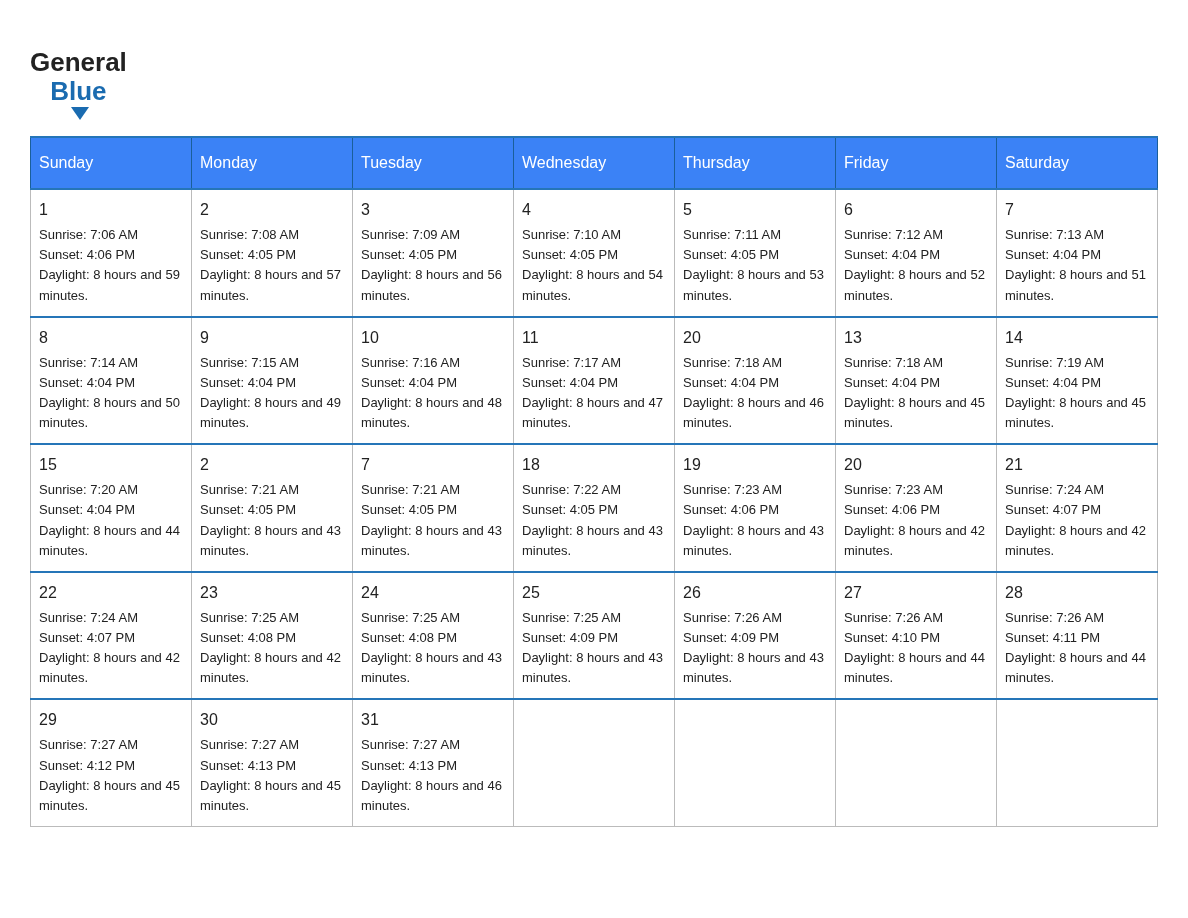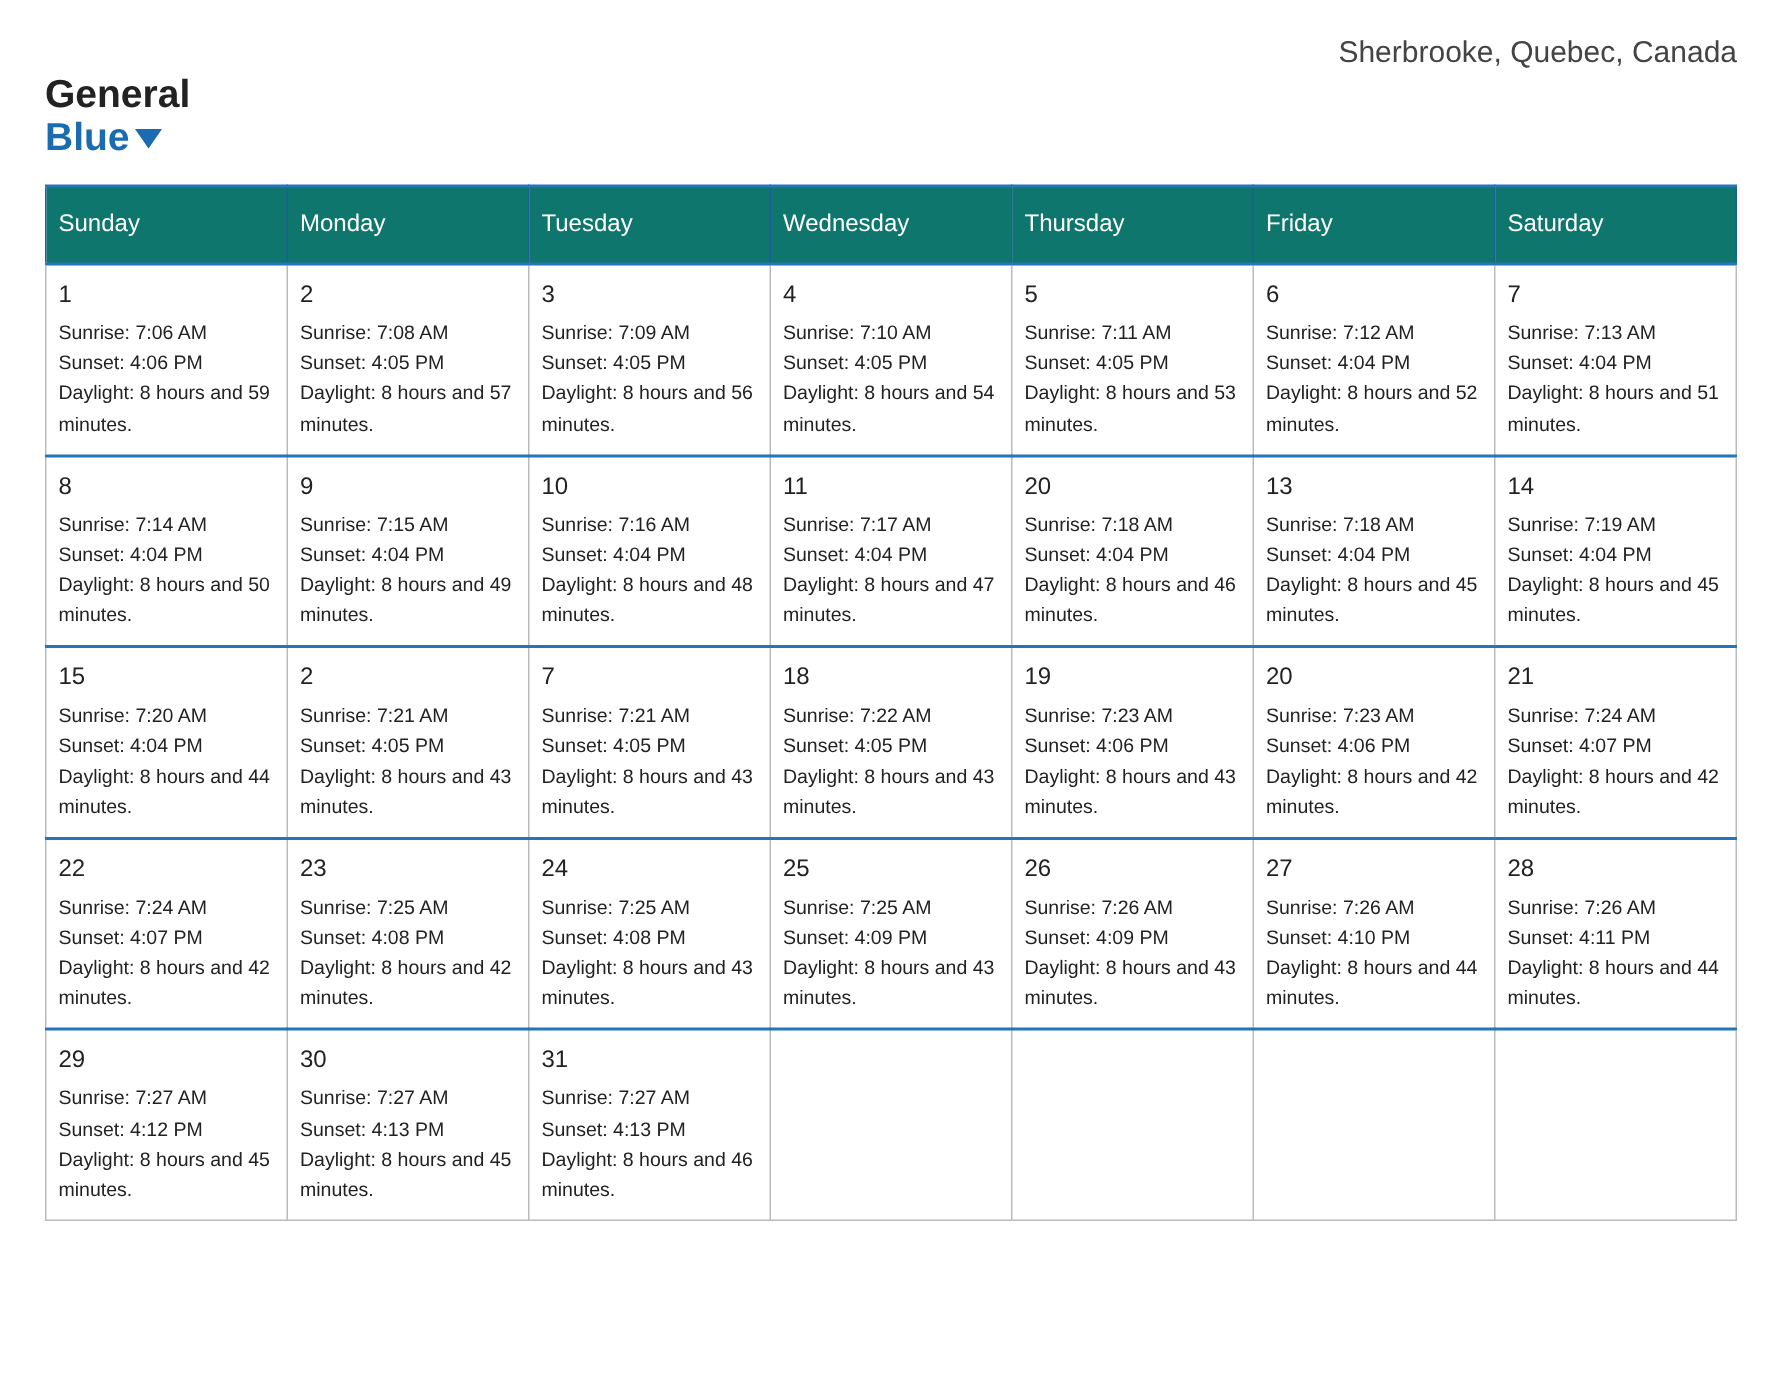--- a/index.html
+++ b/index.html
@@ -30,21 +30,21 @@
       font-size: 20px;
       color: #444;
       margin-top: 4px;
     }
     .calendar-table {
       width: 100%;
       border-collapse: collapse;
       table-layout: fixed;
     }
     .calendar-table th {
-      background: #0f766e;
+      background: #3b82f6;
       color: #fff;
       font-size: 16px;
       font-weight: normal;
       padding: 16px 8px;
       text-align: left;
       border: 1px solid #1a5f9a;
     }
     .calendar-table td {
       vertical-align: top;
       padding: 8px 8px 10px 8px;
@@ -88,20 +88,21 @@
     }
     .logo-general {
       font-size: 26px;
       font-weight: bold;
       color: #222;
       line-height: 1.1;
     }
     .logo-blue-row {
       display: flex;
       align-items: center;
+      flex-direction: column;
     }
     .logo-blue-text {
       font-size: 26px;
       font-weight: bold;
       color: #1a6bb0;
       line-height: 1.1;
     }
     .arrow-down {
       display: inline-block;
       margin-left: 4px;
@@ -122,21 +123,20 @@
   <div class="logo-container">
     <div class="logo-lines">
       <span class="logo-general">General</span>
       <div class="logo-blue-row">
         <span class="logo-blue-text">Blue</span>
         <span class="arrow-down"></span>
       </div>
     </div>
   </div>
   <div class="title-block">
-    <div class="location">Sherbrooke, Quebec, Canada</div>
   </div>
 </div>
 
 <table class="calendar-table">
   <thead>
     <tr>
     <th>Sunday</th>
         <th>Monday</th>
         <th>Tuesday</th>
         <th>Wednesday</th>

